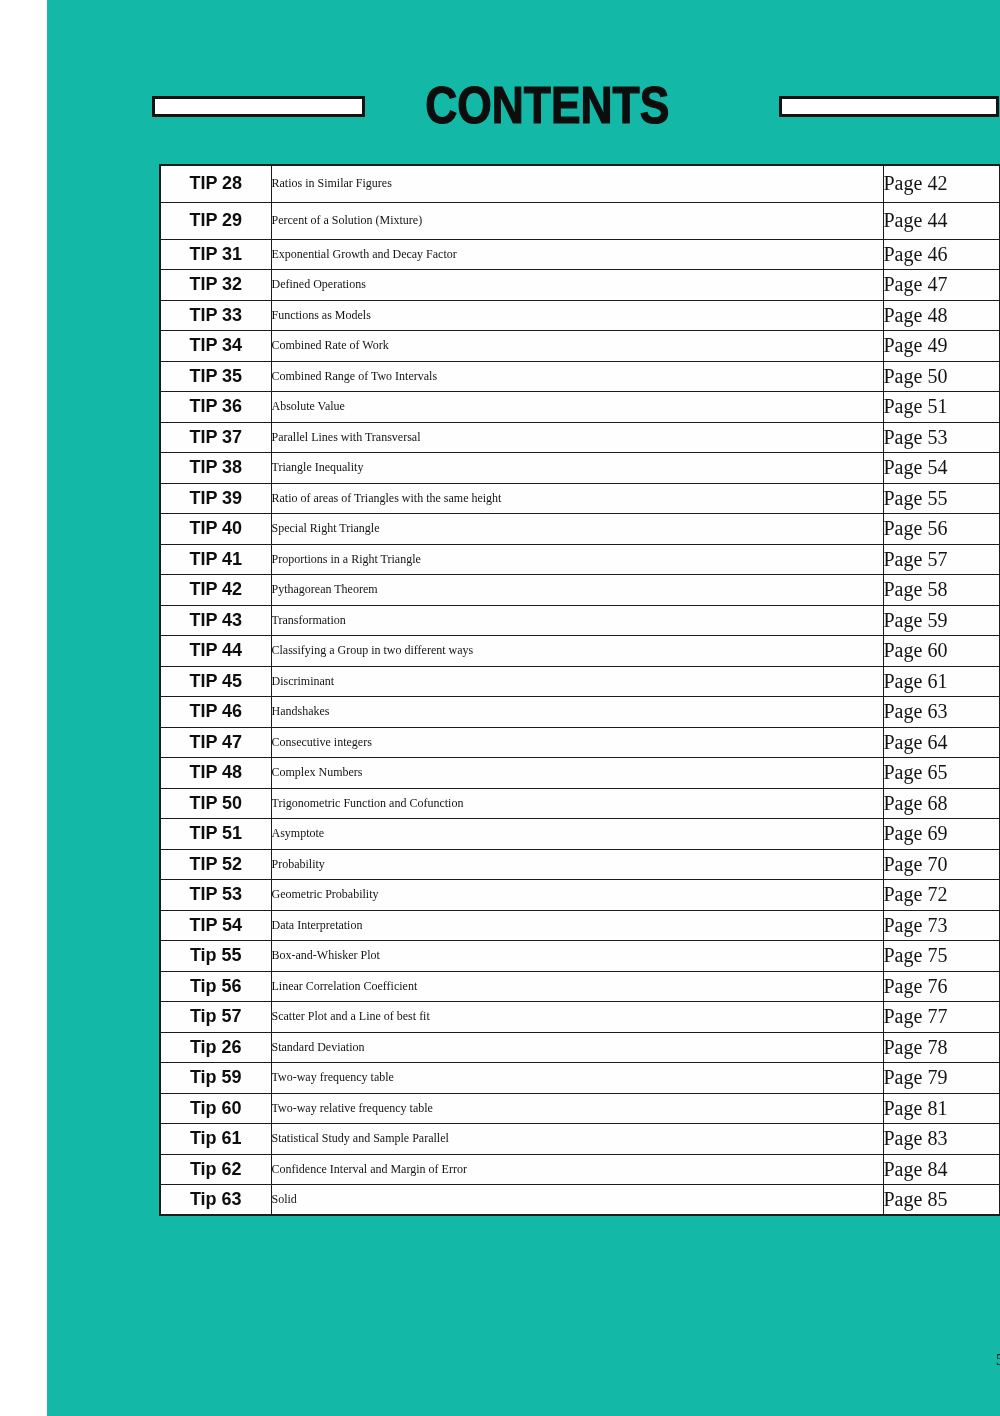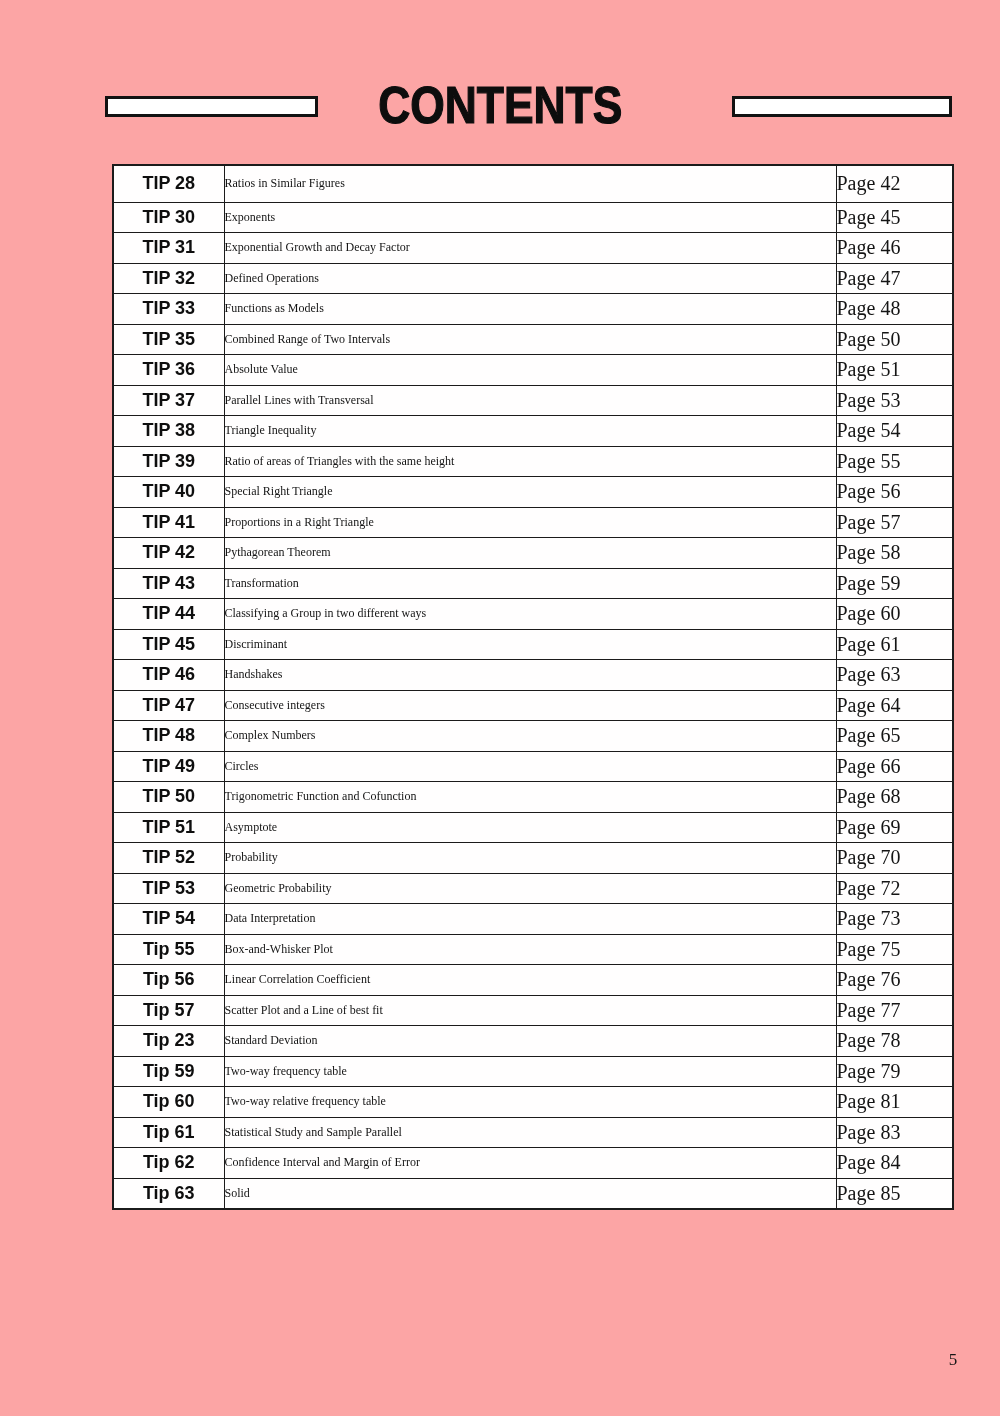--- a/index.html
+++ b/index.html
@@ -6,21 +6,22 @@
   html, body { background: #ffffff; }
   body {
     width: 1000px; height: 1416px;
     font-family: "Liberation Serif", serif;
     color: #111111;
     position: relative;
     overflow: hidden;
   }
   .sheet {
     position: absolute; inset: 0;
-    background: #fca5a5;
+    background: #14b8a6;
+    margin-left: 47px;
   }
 
   
   .title-band { position: absolute; top: 0; left: 0; width: 1000px; height: 150px; }
   .deco-rect {
     position: absolute;
     top: 96px; height: 21px;
     border: 3px solid #121212;
     background: #ffffff;
   }
@@ -104,41 +105,46 @@
       <col style="width:111px">
       <col style="width:612px">
       <col style="width:117px">
     </colgroup>
     <tbody id="toc-body">
         <tr class="tall">
       <td class="tip">TIP 28</td>
       <td class="topic">Ratios in Similar Figures</td>
       <td class="pageref">Page 42</td>
     </tr>
-        <tr>
-      <td class="tip">TIP 30</td>
-      <td class="topic">Exponents</td>
-      <td class="pageref">Page 45</td>
+        <tr class="tall">
+      <td class="tip">TIP 29</td>
+      <td class="topic">Percent of a Solution (Mixture)</td>
+      <td class="pageref">Page 44</td>
     </tr>
         <tr>
       <td class="tip">TIP 31</td>
       <td class="topic">Exponential Growth and Decay Factor</td>
       <td class="pageref">Page 46</td>
     </tr>
         <tr>
       <td class="tip">TIP 32</td>
       <td class="topic">Defined Operations</td>
       <td class="pageref">Page 47</td>
     </tr>
         <tr>
       <td class="tip">TIP 33</td>
       <td class="topic">Functions as Models</td>
       <td class="pageref">Page 48</td>
     </tr>
         <tr>
+      <td class="tip">TIP 34</td>
+      <td class="topic">Combined Rate of Work</td>
+      <td class="pageref">Page 49</td>
+    </tr>
+        <tr>
       <td class="tip">TIP 35</td>
       <td class="topic">Combined Range of Two Intervals</td>
       <td class="pageref">Page 50</td>
     </tr>
         <tr>
       <td class="tip">TIP 36</td>
       <td class="topic">Absolute Value</td>
       <td class="pageref">Page 51</td>
     </tr>
         <tr>
@@ -195,25 +201,20 @@
       <td class="tip">TIP 47</td>
       <td class="topic">Consecutive integers</td>
       <td class="pageref">Page 64</td>
     </tr>
         <tr>
       <td class="tip">TIP 48</td>
       <td class="topic">Complex Numbers</td>
       <td class="pageref">Page 65</td>
     </tr>
         <tr>
-      <td class="tip">TIP 49</td>
-      <td class="topic">Circles</td>
-      <td class="pageref">Page 66</td>
-    </tr>
-        <tr>
       <td class="tip">TIP 50</td>
       <td class="topic">Trigonometric Function and Cofunction</td>
       <td class="pageref">Page 68</td>
     </tr>
         <tr>
       <td class="tip">TIP 51</td>
       <td class="topic">Asymptote</td>
       <td class="pageref">Page 69</td>
     </tr>
         <tr>
@@ -240,21 +241,21 @@
       <td class="tip">Tip 56</td>
       <td class="topic">Linear Correlation Coefficient</td>
       <td class="pageref">Page 76</td>
     </tr>
         <tr>
       <td class="tip">Tip 57</td>
       <td class="topic">Scatter Plot and a Line of best fit</td>
       <td class="pageref">Page 77</td>
     </tr>
         <tr>
-      <td class="tip">Tip 23</td>
+      <td class="tip">Tip 26</td>
       <td class="topic">Standard Deviation</td>
       <td class="pageref">Page 78</td>
     </tr>
         <tr>
       <td class="tip">Tip 59</td>
       <td class="topic">Two-way frequency table</td>
       <td class="pageref">Page 79</td>
     </tr>
         <tr>
       <td class="tip">Tip 60</td>

